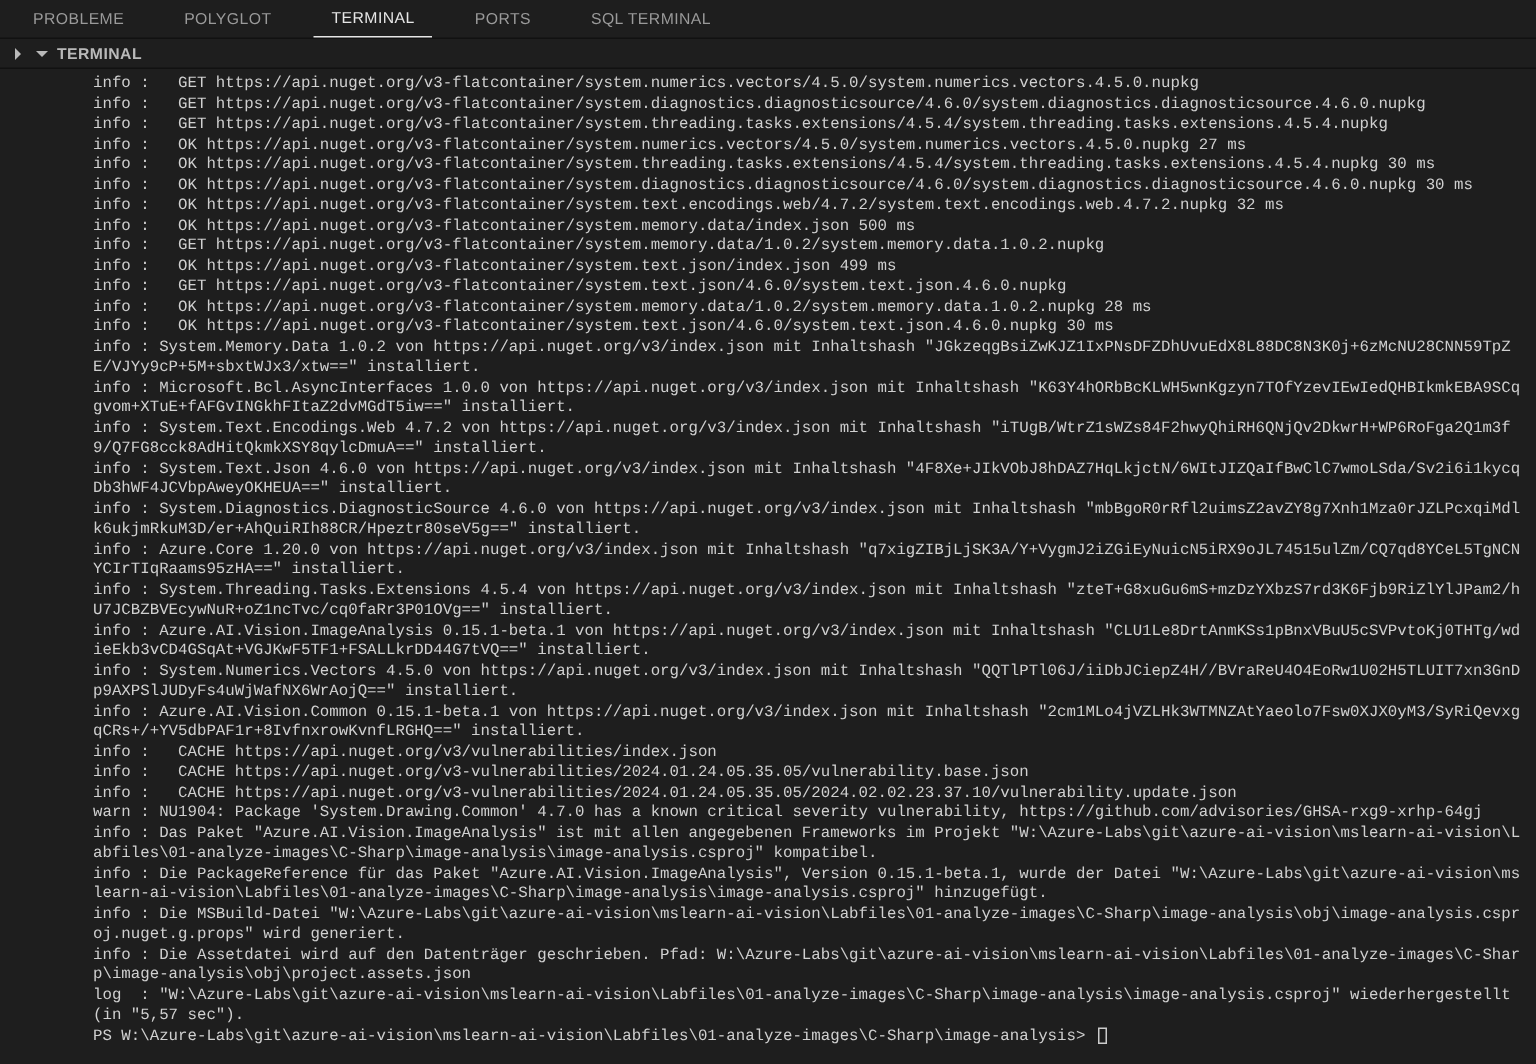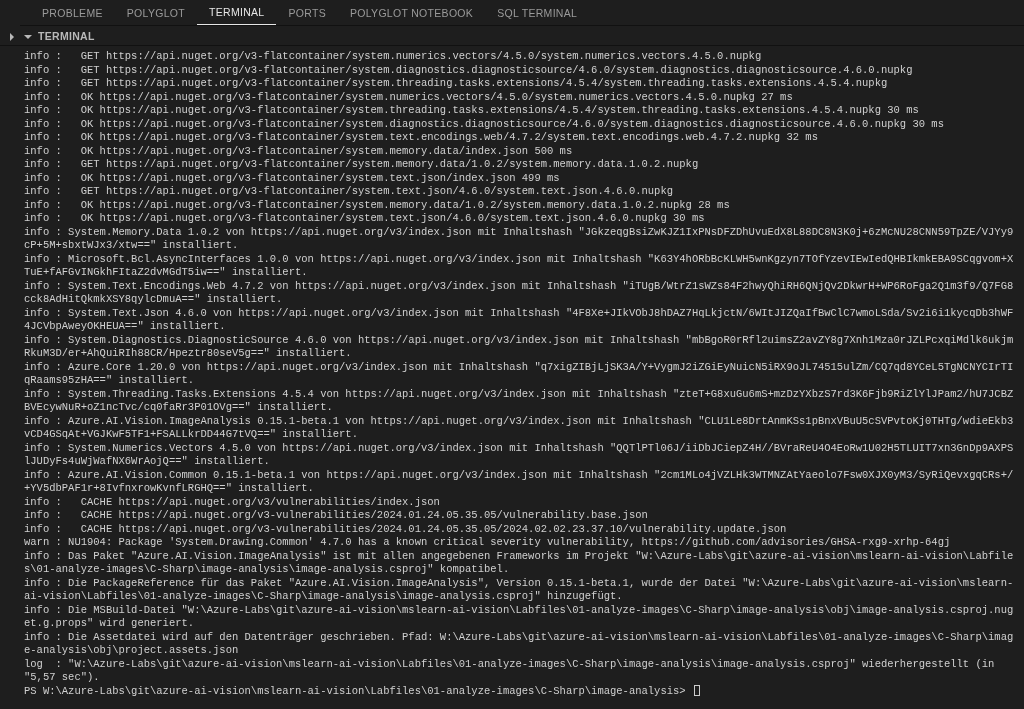--- a/index.html
+++ b/index.html
@@ -12,22 +12,21 @@
     font-size: 11px;
     overflow: hidden;
   }
   .tabbar {
     display: flex;
     align-items: center;
     height: 26px;
     background: #1e1e1e;
     border-bottom: 1px solid #111;
     padding-left: 10px;
-    gap: 0;
-    margin-left: 20px;
+    gap: 16px;
   }
   .tab {
     padding: 0 12px;
     height: 100%;
     display: flex;
     align-items: center;
     color: #9a9a9a;
     font-size: 10.5px;
     cursor: pointer;
     letter-spacing: 0.3px;
@@ -62,39 +61,38 @@
     padding: 4px 8px 8px 24px;
     font-family: Consolas, "Courier New", monospace;
     font-size: 10.5px;
     line-height: 13.5px;
     color: #d0d0d0;
     white-space: pre-wrap;
     word-break: break-all;
     height: calc(100% - 46px);
     overflow: hidden;
   }
-  .term-line { display: block; }
+  .term-line { display: block; margin-left: 38px; }
   .cursor {
     display: inline-block;
     width: 6px;
     height: 11px;
     border: 1px solid #cccccc;
     margin-left: 2px;
     vertical-align: middle;
   }
 </style>
 </head>
 <body>
 
 <div class="tabbar">
   <div class="tab">PROBLEME</div>
   <div class="tab">POLYGLOT</div>
   <div class="tab active">TERMINAL</div>
   <div class="tab">PORTS</div>
-  <div class="tab">POLYGLOT NOTEBOOK</div>
   <div class="tab">SQL TERMINAL</div>
 </div>
 
 <div class="panel-header">
   <span class="chev">
     <svg width="8" height="8" viewBox="0 0 8 8">
         <path d="M2 0 L6 4 L2 8 Z" fill="#b9b9b9"></path>
       </svg>
   </span>
   <span class="chev">

